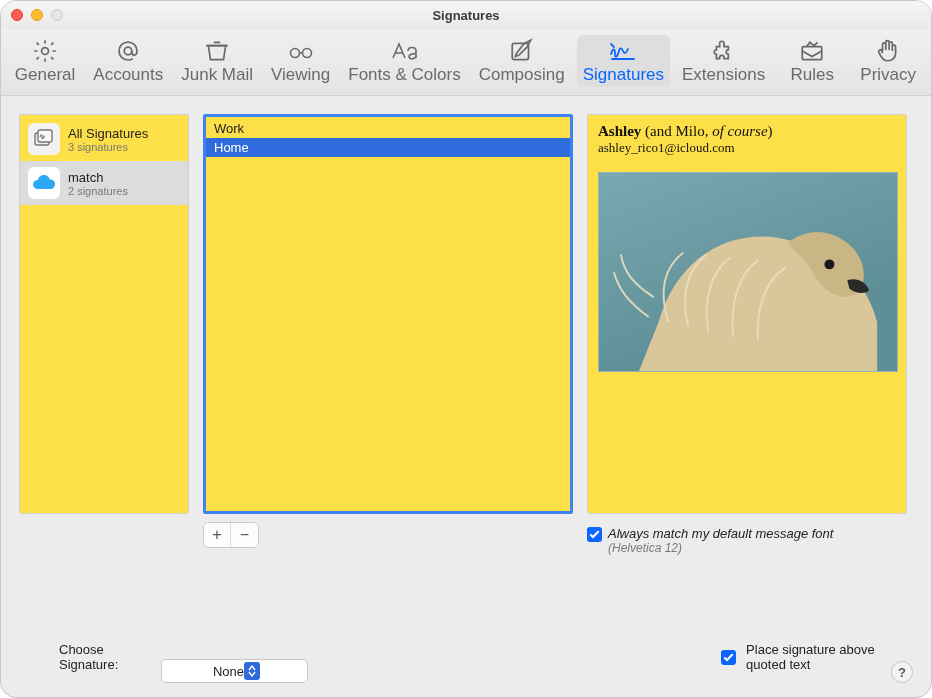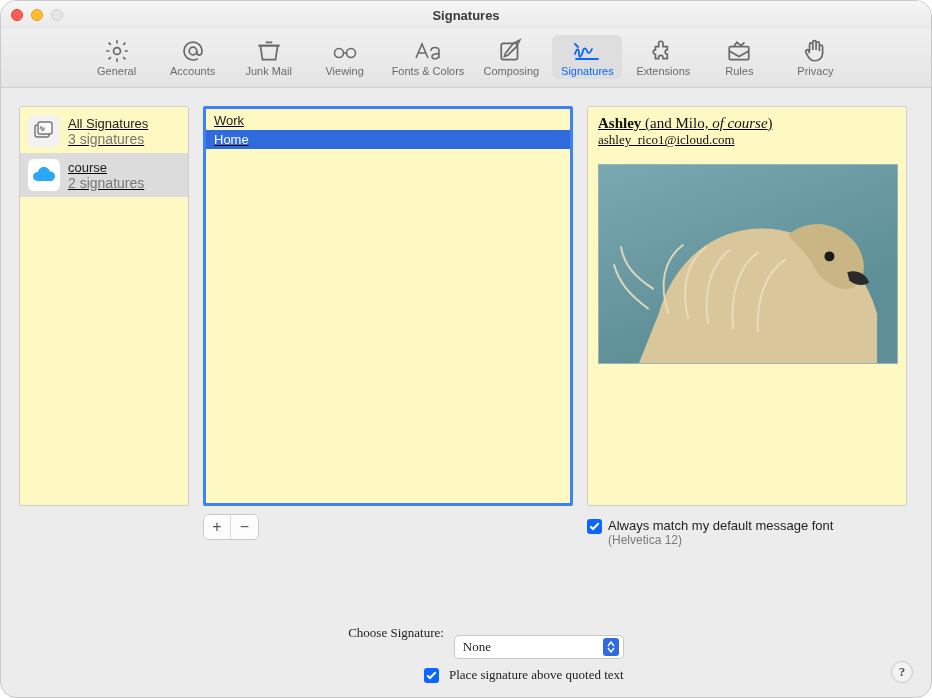--- a/index.html
+++ b/index.html
@@ -40,60 +40,59 @@
   .toolbar {
     display: flex;
     justify-content: center;
     gap: 6px;
     padding: 6px 6px 8px 6px;
     border-bottom: 1px solid #d1d1d1;
     background: linear-gradient(#f0f0f0,#e4e4e4);
   }
   .tb-item {
     display: flex; flex-direction: column; align-items: center;
-    font-size: 11px; color: #6a6a6a;
+    font-size: 17px; color: #6a6a6a;
     padding: 3px 6px 2px 6px; border-radius: 6px;
     min-width: 70px;
   }
   .tb-item.selected { background: #dedede; }
   .tb-icon {
     width: 30px; height: 26px; display:flex; align-items:center; justify-content:center;
     color: #6a6a6a;
   }
   .tb-item.selected .tb-icon { color: #0a66ff; }
   .tb-item.selected .tb-label { color: #0a66ff; }
   .tb-label { margin-top: 1px; }
 
   .content {
     flex: 1;
     display: flex;
     padding: 18px 18px 8px 18px;
     gap: 14px;
   }
   .col {
-    background: #fef9c3;
+    background: #fde047;
     border: 1px solid #cfcfcf;
     border-radius: 2px;
     overflow: auto;
-    text-decoration: underline;
   }
   
   .accounts { width: 170px; height: 400px; padding-top:2px;}
   .acct {
     display:flex; align-items:center; gap:8px;
     padding: 6px 8px;
   }
   .acct.selected { background: #dcdcdc; }
   .acct-icon {
     width: 32px; height: 32px; border-radius:6px; display:flex; align-items:center; justify-content:center;
     background:#f2f2f2;
   }
   .acct-text { display:flex; flex-direction:column; }
   .acct-title { font-size: 13px; color:#222; }
-  .acct-sub { font-size: 14px; color:#777; }
+  .acct-sub { font-size: 11px; color:#777; }
 
   
   .siglist-wrap { display:flex; flex-direction:column; }
   .siglist {
     width: 370px; height: 400px;
     border: 3px solid #3b82f6;
     border-radius: 2px;
     padding-top: 2px;
   }
   .sigitem {
@@ -124,41 +123,40 @@
   .dogimg {
     margin-top: 16px;
     width: 300px; height: 200px;
     background: linear-gradient(160deg,#7aa8b0 0%, #5e8e96 70%);
     border:1px solid #9ab3b7; position:relative; overflow:hidden;
   }
   .dogimg svg { position:absolute; inset:0; }
 
   .matchfont {
     display:flex; align-items:flex-start; gap:6px;
-    margin-top:12px; font-size:13px; color:#222;
+    margin-top:12px; font-size:13px; color:#222;font-style:italic;
   }
   .matchfont .sub { font-size:12px; color:#7a7a7a; margin-left:0px; }
   .chk {
     width:15px; height:15px; border-radius:3px; background:#0a66ff;
     display:flex;align-items:center;justify-content:center; flex-shrink:0;
     margin-top:1px;
   }
   .chk svg { stroke:#fff; }
 
   .footer {
     padding: 8px 18px 14px 18px;
-    display:flex; flex-direction:column; gap:8px;
+    display:flex; flex-direction:row; gap:8px;
     position: relative;
-    font-family: Liberation Serif, serif;
   }
   .row { display:flex; align-items:center; gap:10px; justify-content:center;}
   .row.choose { margin-left: 40px;}
   .label { font-size:13px; color:#222; }
   .select {
-    display:flex; align-items:center; justify-content:space-between;
+    display:flex; align-items:center; justify-content:center;
     width: 170px; height:24px; padding:0 4px 0 8px;
     background:#fff; border:1px solid #c9c9c9; border-radius:5px;
     font-size:13px; color:#222;margin-top:28px;
   }
   .select .arrows {
     width:16px; height:18px; background:#2f6bdc; border-radius:3px;
     display:flex;flex-direction:column;align-items:center;justify-content:center;
   }
   .select .arrows svg { display:block; }
   .row.place { margin-left: 90px; justify-content:flex-start; padding-left: 320px;}
@@ -291,21 +289,21 @@
           <div class="acct-sub">3 signatures</div>
         </div>
       </div>
       <div class="acct selected">
         <div class="acct-icon" style="background:#fff">
           <svg width="26" height="20" viewBox="0 0 26 20">
               <path d="M20 16H7c-3 0-5-2-5-4.5S4 7 7 7c.4-3 3-5 6-5 2.7 0 5 1.8 5.7 4.3C22 6.5 24 8.4 24 11c0 2.8-2 5-4 5z" fill="#2aa8f5"></path>
             </svg>
         </div>
         <div class="acct-text">
-          <div class="acct-title">course</div>
+          <div class="acct-title">match</div>
           <div class="acct-sub">2 signatures</div>
         </div>
       </div>
     </div>
 
     <div class="siglist-wrap">
       <div class="col siglist">
         <div class="sigitem">Work</div>
         <div class="sigitem selected">Home</div>
       </div>

